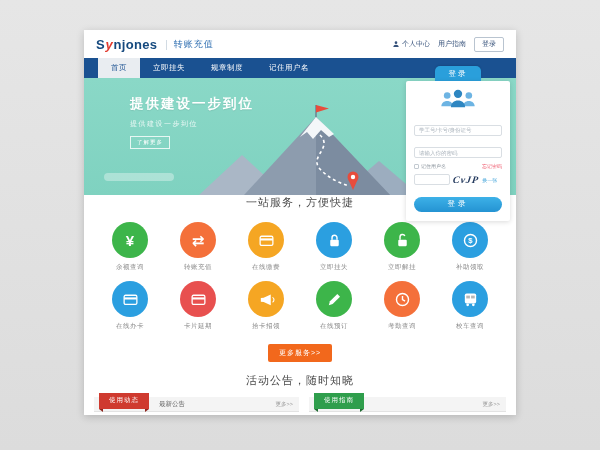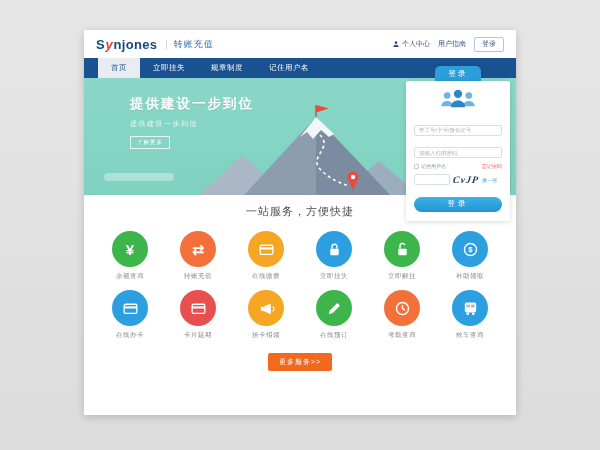--- a/index.html
+++ b/index.html
@@ -42,21 +42,21 @@
   .login-row { display:flex; align-items:center; font-size:5px; color:#8a939c; margin-bottom:5px; gap:2px; }
   .login-check { width:5px; height:5px; border:1px solid #c3cad1; border-radius:1px; display:inline-block; cursor:pointer; }
   .login-forgot { color:#ef5b6e; margin-left:auto; text-decoration:none; cursor:pointer; }
   .cap-row { display:flex; align-items:center; gap:3px; margin-bottom:7px; }
   .cap-input { width:36px; height:11px; border:1px solid #d9dee3; border-radius:2px; font-size:6px; padding:0 3px; }
   .cap-img { font-family:"Liberation Serif","DejaVu Serif",serif; font-style:italic; font-weight:bold; font-size:10px; color:#243a5e; letter-spacing:1px; transform:skewX(-8deg); cursor:pointer; }
   .cap-refresh { font-size:5px; color:#3aa0d8; text-decoration:none; cursor:pointer; }
   .login-submit { width:100%; height:15px; border:none; border-radius:8px; background:linear-gradient(180deg,#3db1e8,#2493d2); color:#fff; font-size:7.5px; letter-spacing:3px; cursor:pointer; }
 
   
-  .services { padding-top:9px; background:#fff; }
+  .services { background:#fff; }
   .sec-title { text-align:center; font-size:11px; color:#4a4a4a; letter-spacing:1px; }
   .svc-grid { display:grid; grid-template-columns:repeat(6,1fr); row-gap:9px; padding:12px 12px 0; }
   .svc { text-align:center; cursor:pointer; }
   .circle { width:36px; height:36px; border-radius:50%; margin:0 auto; display:flex; align-items:center; justify-content:center; color:#fff; }
   .circle .g { font-size:15px; font-weight:bold; line-height:1; }
   .svc-label { font-size:6.5px; color:#8a8a8a; margin-top:5px; letter-spacing:.5px; }
   .more-btn { display:block; margin:13px auto 0; background:#f2681c; color:#fff; border:none; border-radius:2px; font-size:7px; padding:4px 11px; letter-spacing:1px; cursor:pointer; }
 
   
   .ann { padding-top:11px; background:#fff; }
@@ -267,15 +267,33 @@
                 <circle cx="8" cy="19.5" r="1.9" fill="#fff"></circle>
                 <circle cx="16" cy="19.5" r="1.9" fill="#fff"></circle>
               </svg>
             </div>
             <div class="svc-label">校车查询</div>
           </div>
       </div>
       <button class="more-btn">更多服务&gt;&gt;</button>
     </div>
 
+    <div class="ann">
+      <div class="sec-title">活动公告，随时知晓</div>
+      <div class="ann-panels">
+        <div class="panel">
+          <div class="panel-bar">
+            <span class="ribbon red">使用动态</span>
+            <span class="panel-tab">最新公告</span>
+            <a class="panel-more">更多&gt;&gt;</a>
+          </div>
+        </div>
+        <div class="panel right">
+          <div class="panel-bar">
+            <span class="ribbon green">使用指南</span>
+            <a class="panel-more">更多&gt;&gt;</a>
+          </div>
+        </div>
+      </div>
+    </div>
 
   </div>
 </div>
 
 </body></html>

